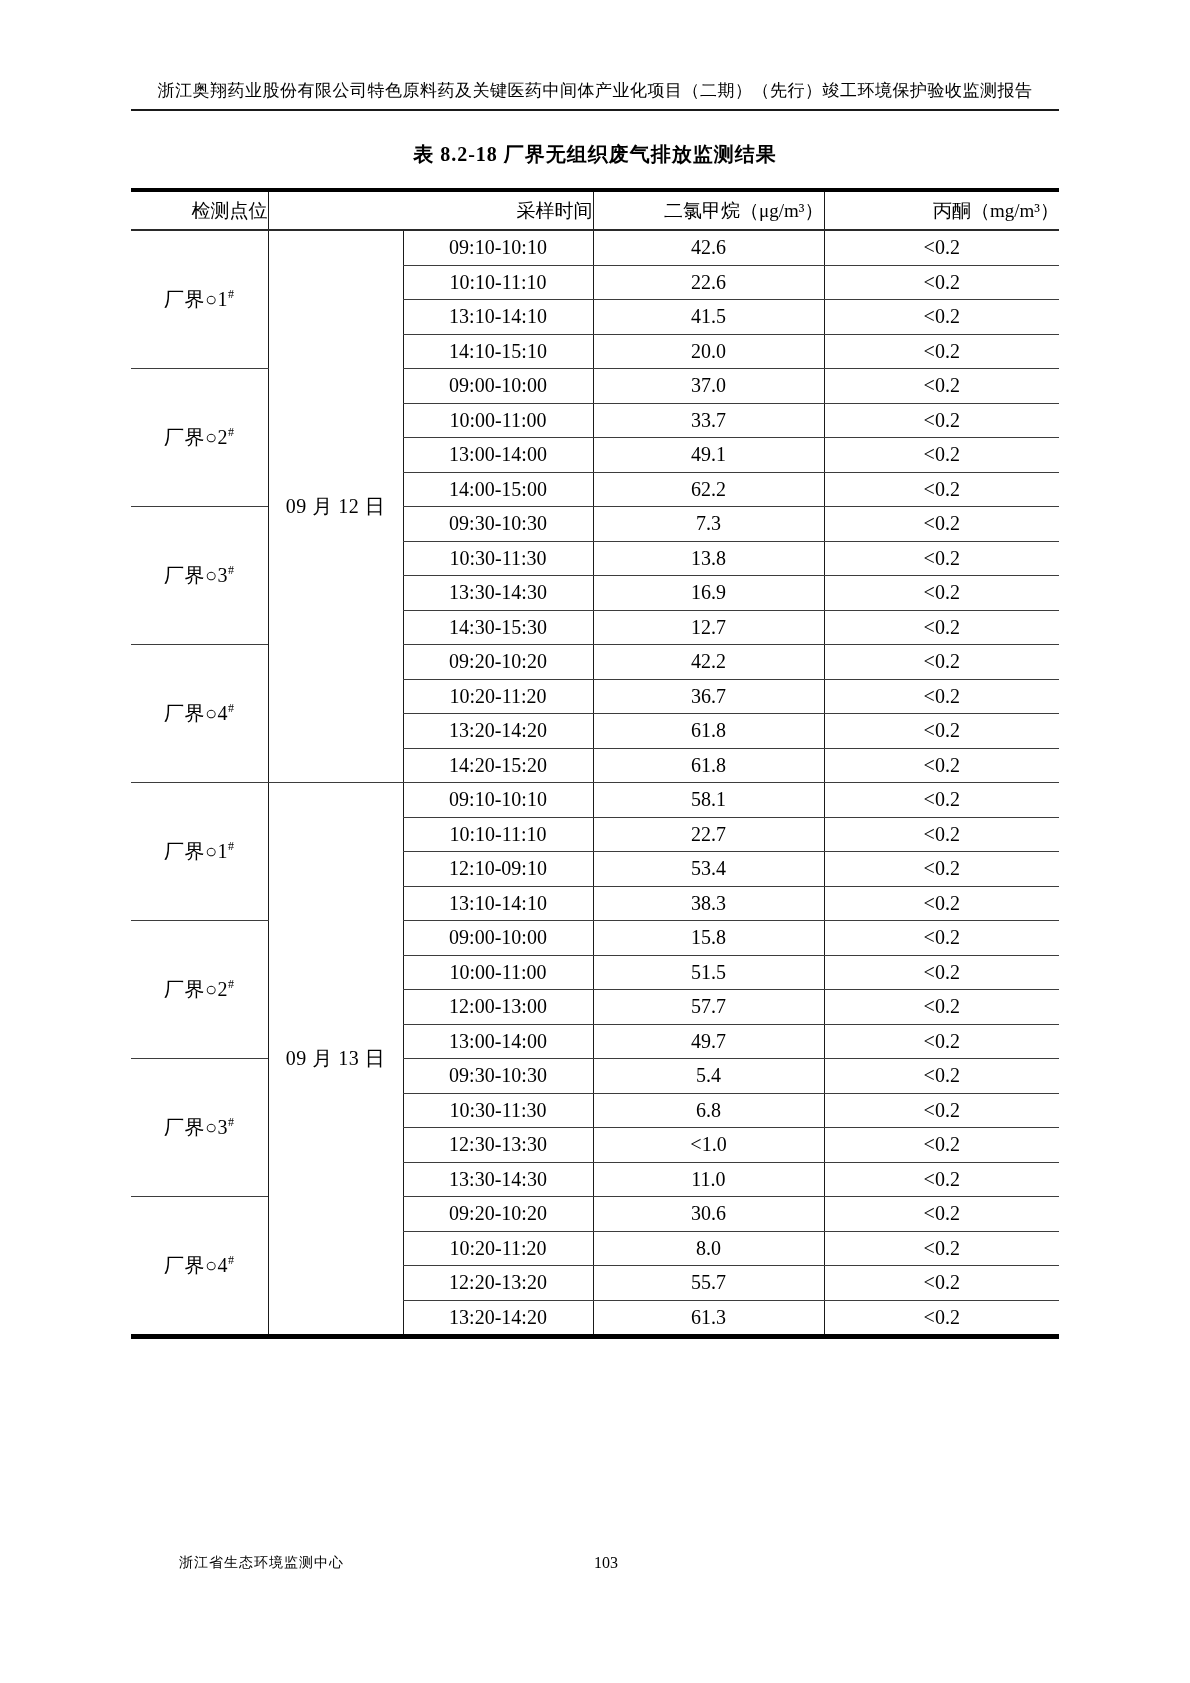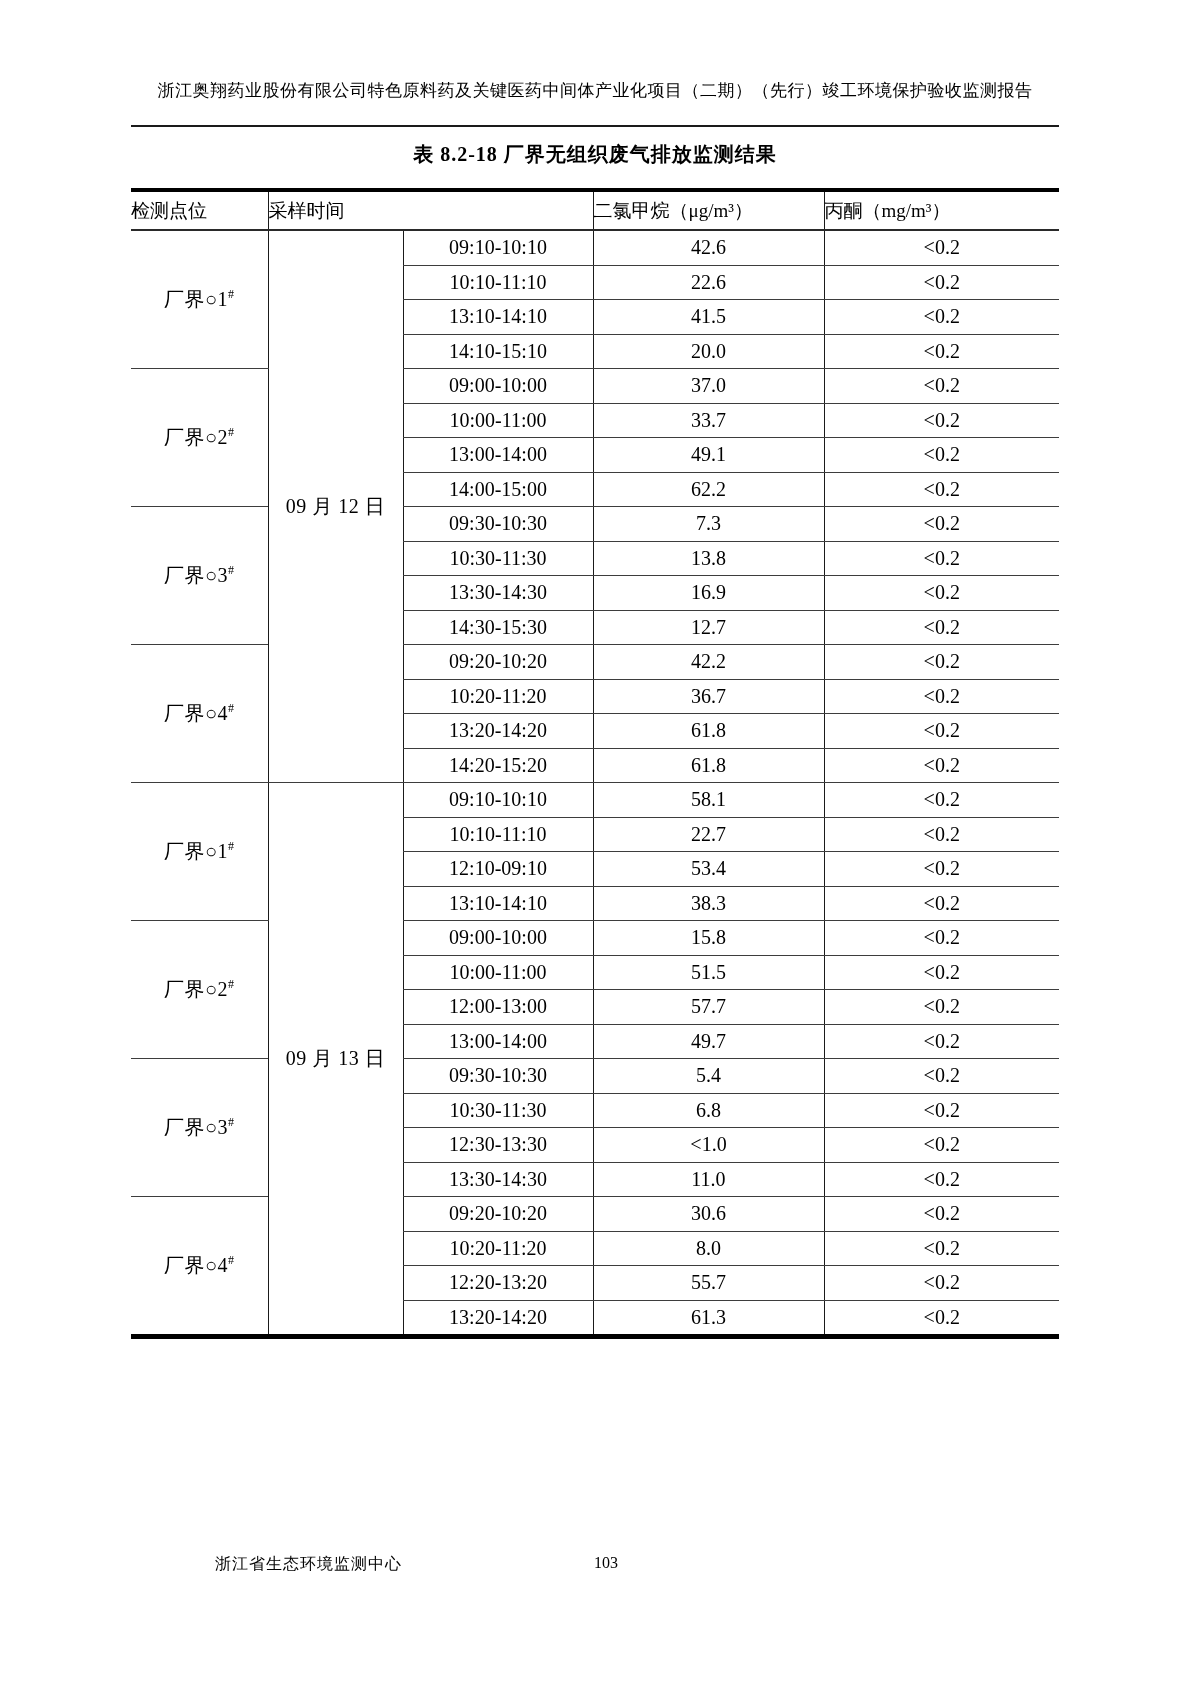--- a/index.html
+++ b/index.html
@@ -4,45 +4,45 @@
 <style>
   html,body { margin:0; padding:0; background:#ffffff; }
   .page {
     position:relative; width:1190px; height:1683px; background:#ffffff;
     font-family:"Liberation Serif","DejaVu Serif",serif; color:#000;
     overflow:hidden;
   }
   .running-header {
     position:absolute; top:79px; left:131px; width:928px;
     text-align:center; font-size:17px; letter-spacing:0.5px;
-    padding-bottom:23px; border-bottom:2px solid #1a1a1a; white-space:nowrap;
+    padding-bottom:7px; border-bottom:2px solid #1a1a1a; white-space:nowrap;
   }
   .table-title {
     position:absolute; top:141px; left:0; width:100%;
     text-align:center; font-size:20px; font-weight:bold; letter-spacing:1px;
   }
   table.monitor {
     position:absolute; top:188px; left:131px; width:928px;
     border-collapse:collapse; table-layout:fixed;
     border-top:4px solid #000; border-bottom:5px solid #000;
   }
   table.monitor th {
     font-weight:normal; font-size:19px; height:37px;
-    text-align:left; vertical-align:middle; padding:0;
+    text-align:right; vertical-align:middle; padding:0;
     border-bottom:2px solid #2a2a2a;
   }
   table.monitor td {
     height:33.5px; font-size:20px; text-align:center; vertical-align:middle;
     padding:0; border-bottom:1px solid #3d3d3d;
   }
   .c-date, .c-time, .c-dcm, .c-acetone { border-left:1px solid #1a1a1a; }
   .c-site { border-left:none; }
   td.c-site, td.c-date { font-size:20px; letter-spacing:0.5px; }
   sup.hash { font-size:12px; vertical-align:super; line-height:0; }
-  .footer-org  { position:absolute; left:179px; top:1554px; font-size:16px; letter-spacing:1px;margin-left:36px; }
+  .footer-org  { position:absolute; left:179px; top:1554px; font-size:14px; letter-spacing:1px; }
   .footer-page { position:absolute; left:606px; top:1554px; transform:translateX(-50%); font-size:16px; }
 </style>
 </head>
 <body>
 
 <div class="page">
 
   <div class="running-header">浙江奥翔药业股份有限公司特色原料药及关键医药中间体产业化项目（二期）（先行）竣工环境保护验收监测报告</div>
 
   <div class="table-title">表 8.2-18 厂界无组织废气排放监测结果</div>

